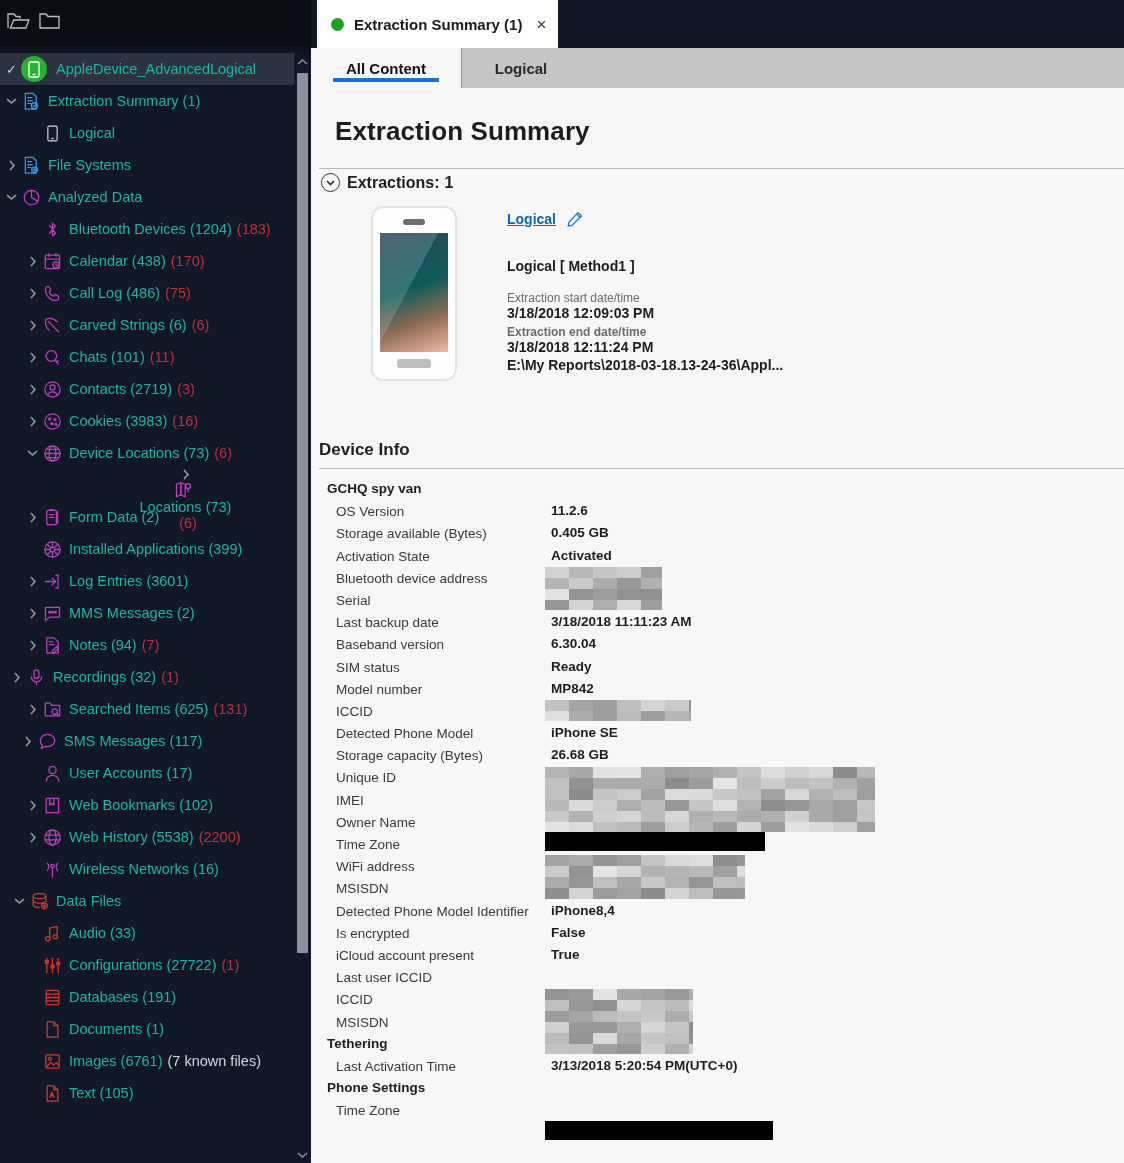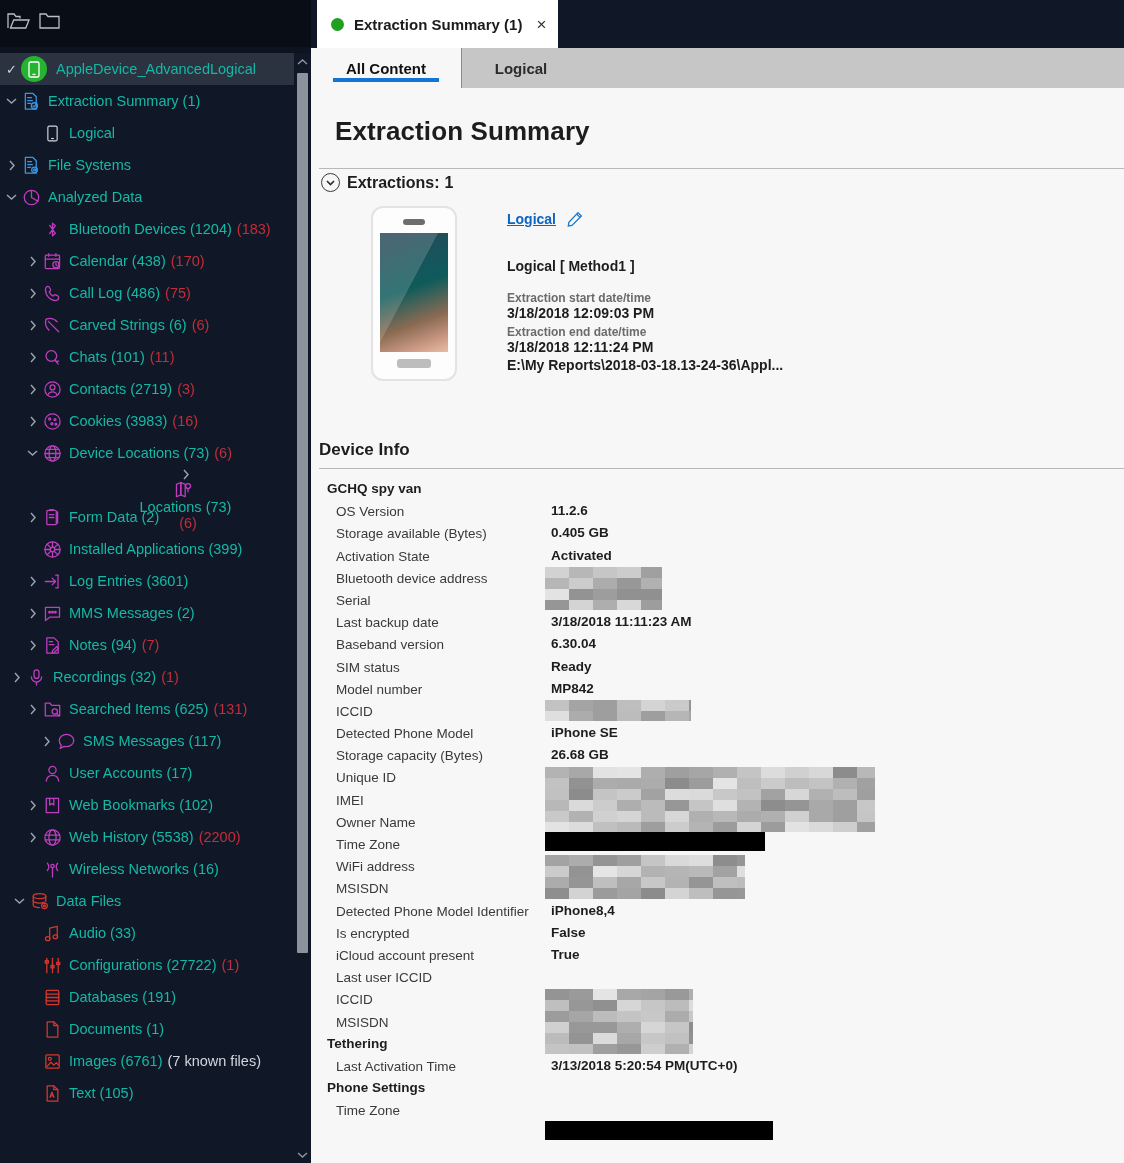--- a/index.html
+++ b/index.html
@@ -147,21 +147,21 @@
   #extr-meta { position:absolute; left:196px; top:122px; width:560px; }
   #extr-meta .lnk {
     font-size:14px; font-weight:bold; color:#0c65c4;
     text-decoration:underline; cursor:pointer;
   }
   #extr-meta .pencil { margin-left:7px; cursor:pointer; vertical-align:-3px; }
   #extr-meta .method {
     margin-top:27px; font-size:14px; font-weight:bold; color:#1d1d1d;
   }
   #extr-meta .mk {
-    margin-top:17px; font-size:12px; font-weight:bold; color:#6b6b6b;
+    margin-top:17px; font-size:12px; font-weight:normal; color:#6b6b6b;
   }
   #extr-meta .mv { font-size:14px; font-weight:bold; color:#1d1d1d; }
   #extr-meta .mk2 { margin-top:4px; font-size:12px; font-weight:bold; color:#6b6b6b; }
   #extr-meta .path { margin-top:2px; font-size:14px; font-weight:bold; color:#1d1d1d; }
 
   #devinfo-title {
     position:absolute; left:8px; top:352px; font-size:17px;
     font-weight:bold; color:#1d1d1d;
   }
 
@@ -532,21 +532,21 @@
           <span class="ticon">
             <svg width="19" height="19" viewBox="0 0 20 20" fill="none" stroke="#c03cc0" stroke-width="1.35" stroke-linecap="round" stroke-linejoin="round">
               <path d="M2.4 16.6V3.4h5l1.8 2.2h8.4v11z"></path>
               <circle cx="12.4" cy="12.2" r="2.8"></circle>
               <line x1="14.5" y1="14.3" x2="16.8" y2="16.6"></line>
             </svg>
           </span>
           <span class="tlabel">Searched Items (625)</span>
           <span class="tcount-red">(131)</span>
         </div>
-        <div class="tree-row" style="padding-left: 39px;">
+        <div class="tree-row" style="padding-left: 20px;">
           <span class="tw">
             <svg width="8" height="11" viewBox="0 0 8 11" fill="none" stroke="#9aa3b0" stroke-width="1.45">
               <path d="M2 1l4 4.5L2 10"></path>
             </svg>
           </span>
           <span class="ticon">
             <svg width="19" height="19" viewBox="0 0 20 20" fill="none" stroke="#c03cc0" stroke-width="1.35" stroke-linecap="round" stroke-linejoin="round">
               <path d="M10 2.6c4.3 0 7.6 2.8 7.6 6.4 0 3.5-3.3 6.4-7.6 6.4-.9 0-1.7-.1-2.5-.3l-4.2 2.3 1.3-3.5C2.9 12.7 2.4 11 2.4 9c0-3.6 3.3-6.4 7.6-6.4z"></path>
             </svg>
           </span>

